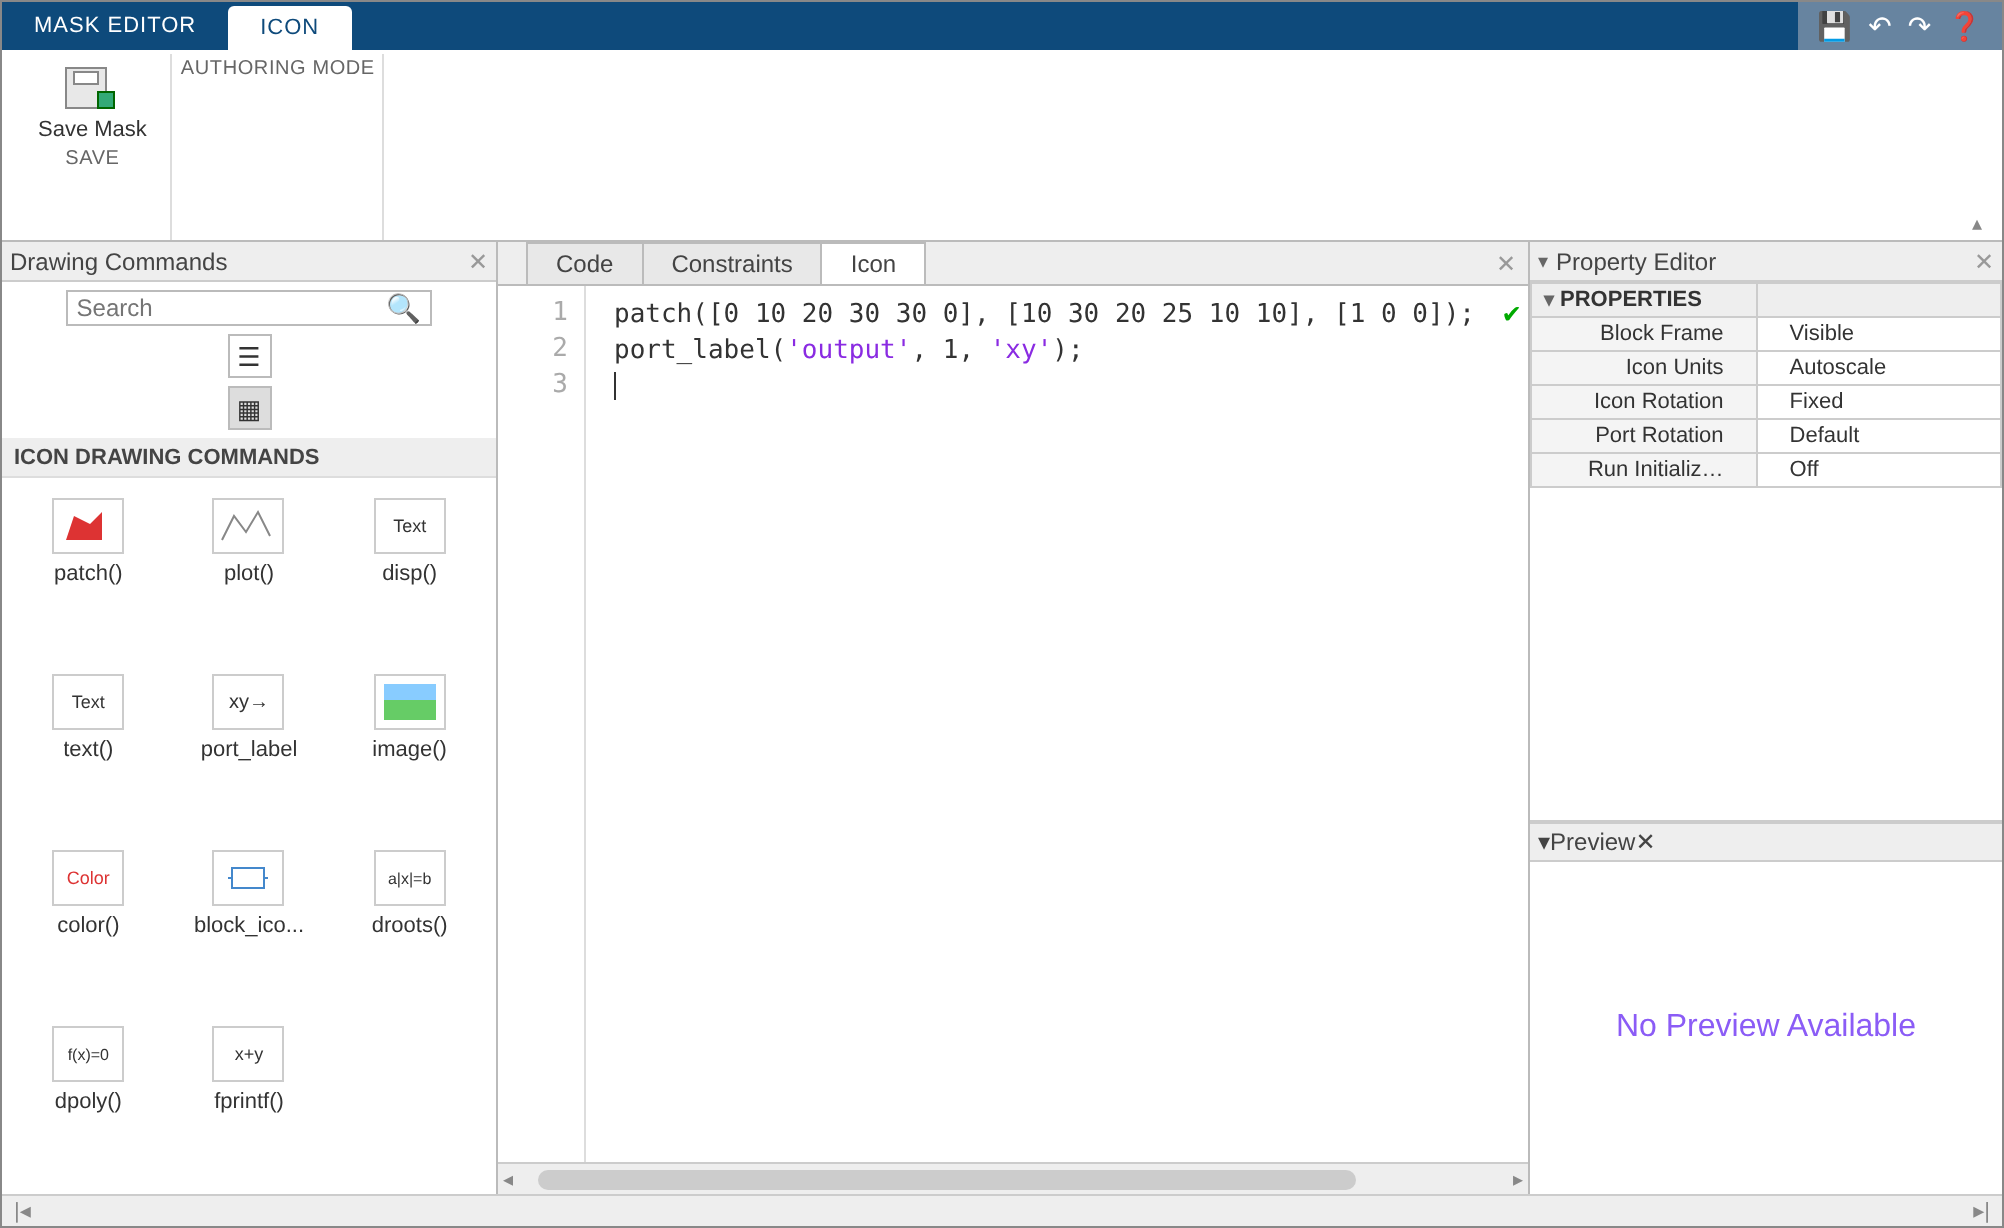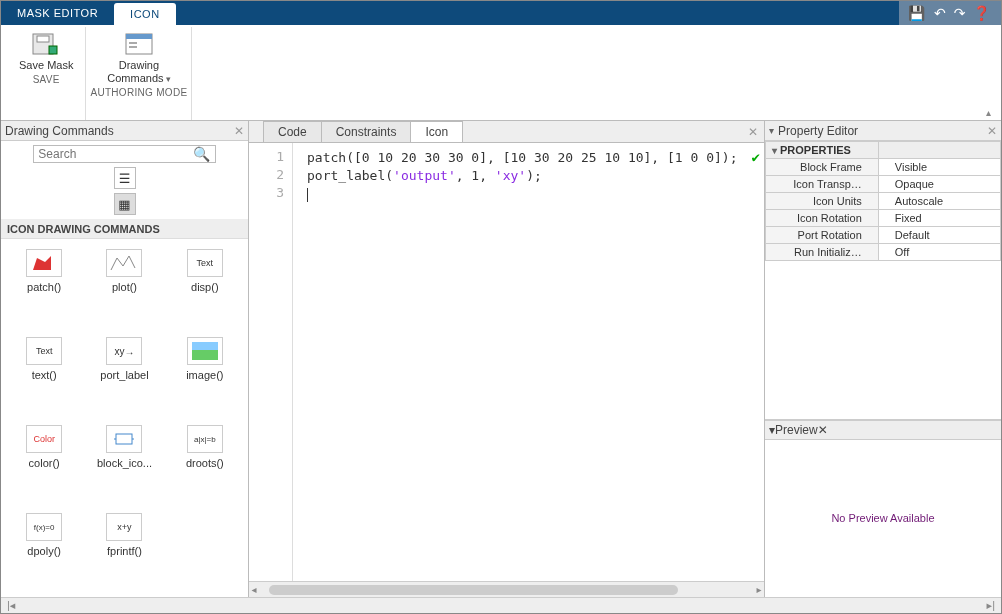--- a/index.html
+++ b/index.html
@@ -72,21 +72,21 @@
 
 .prop-table { width: 100%; border-collapse: collapse; font-size: 11px; }
 .prop-table th { background: #eee; border: 1px solid #ccc; padding: 2px 6px; text-align: left; font-weight: bold; }
 .prop-table td { border: 1px solid #ccc; padding: 2px 16px; }
 .prop-table td.key { background: #f4f4f4; text-align: right; color: #333; width: 48%; white-space: nowrap; overflow: hidden; text-overflow: ellipsis; max-width: 90px; }
 .prop-caret { font-size: 10px; color: #666; margin-right: 3px; }
 .prop-body { flex: 0 0 auto; }
 .prop-blank { flex: 1; border-bottom: 1px solid #ccc; }
 
 .preview-header { height: 20px; background: #eee; border-top: 1px solid #ccc; border-bottom: 1px solid #ccc; display: flex; align-items: center; padding: 0 4px; font-size: 12px; color: #444; }
-.preview-body { flex: 1; display: flex; align-items: center; justify-content: center; color: #701a75; font-size: 11px; }
+.preview-body { flex: 1; display: flex; align-items: center; justify-content: center; color: #8b5cf6; font-size: 16px; }
 
 
 .footer { height: 16px; background: #eee; border-top: 1px solid #ccc; display: flex; align-items: center; justify-content: space-between; padding: 0 6px; color: #888; font-size: 11px; }
 
 .caret-down::after { content: " ▾"; font-size: 9px; color: #666; }
 .cursor-caret { display:inline-block; width:0; border-left:1px solid #333; height:14px; vertical-align:middle; }
 </style>
 </head>
 <body>
 
@@ -114,34 +114,20 @@
               <rect x="6" y="4" width="12" height="6" fill="#fff" stroke="#888"></rect>
               <rect x="18" y="14" width="8" height="8" fill="#3a7" stroke="#060"></rect>
             </svg>
         </div>
         <div class="ribbon-label">Save Mask</div>
       </div>
     </div>
     <div class="ribbon-group-label">SAVE</div>
   </div>
   <div class="ribbon-group">
-    <div class="ribbon-btns">
-      <div class="ribbon-btn">
-        <div class="ribbon-icon">
-          <svg width="30" height="24" viewBox="0 0 30 24">
-              <rect x="2" y="2" width="26" height="20" fill="#fff" stroke="#888"></rect>
-              <rect x="2" y="2" width="26" height="5" fill="#69c"></rect>
-              <rect x="5" y="10" width="8" height="2" fill="#aaa"></rect>
-              <rect x="5" y="14" width="8" height="2" fill="#aaa"></rect>
-            </svg>
-        </div>
-        <div class="ribbon-label caret-down" style="white-space:pre-line">Drawing
-Commands</div>
-      </div>
-    </div>
     <div class="ribbon-group-label">AUTHORING MODE</div>
   </div>
   <div class="ribbon-spacer"></div>
   <div class="ribbon-caret">▴</div>
 </div>
 
 <div class="main">
 
   <div class="left-panel">
     <div class="panel-header">
@@ -273,24 +259,20 @@
         <tbody>
             <tr>
               <th colspan="1"><span class="prop-caret">▾</span><span>PROPERTIES</span></th>
               <th></th>
             </tr>
         <tr>
               <td class="key">Block Frame</td>
               <td>Visible</td>
             </tr>
         <tr>
-              <td class="key">Icon Transp…</td>
-              <td>Opaque</td>
-            </tr>
-        <tr>
               <td class="key">Icon Units</td>
               <td>Autoscale</td>
             </tr>
         <tr>
               <td class="key">Icon Rotation</td>
               <td>Fixed</td>
             </tr>
         <tr>
               <td class="key">Port Rotation</td>
               <td>Default</td>

